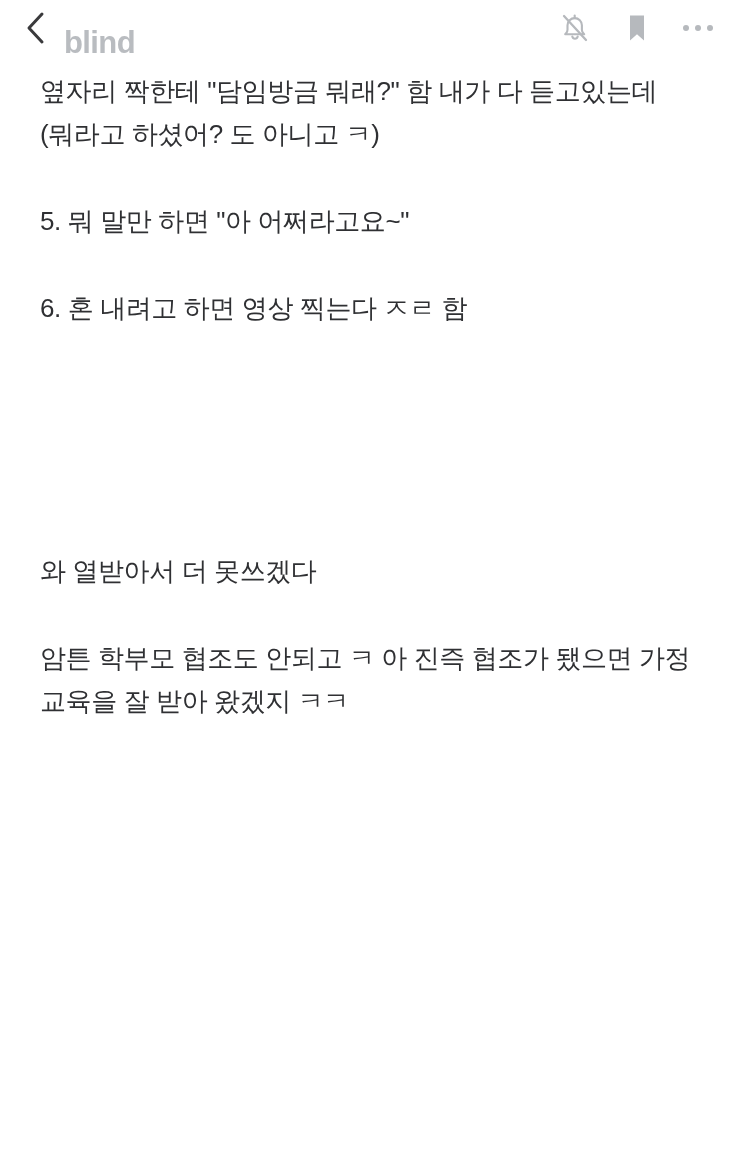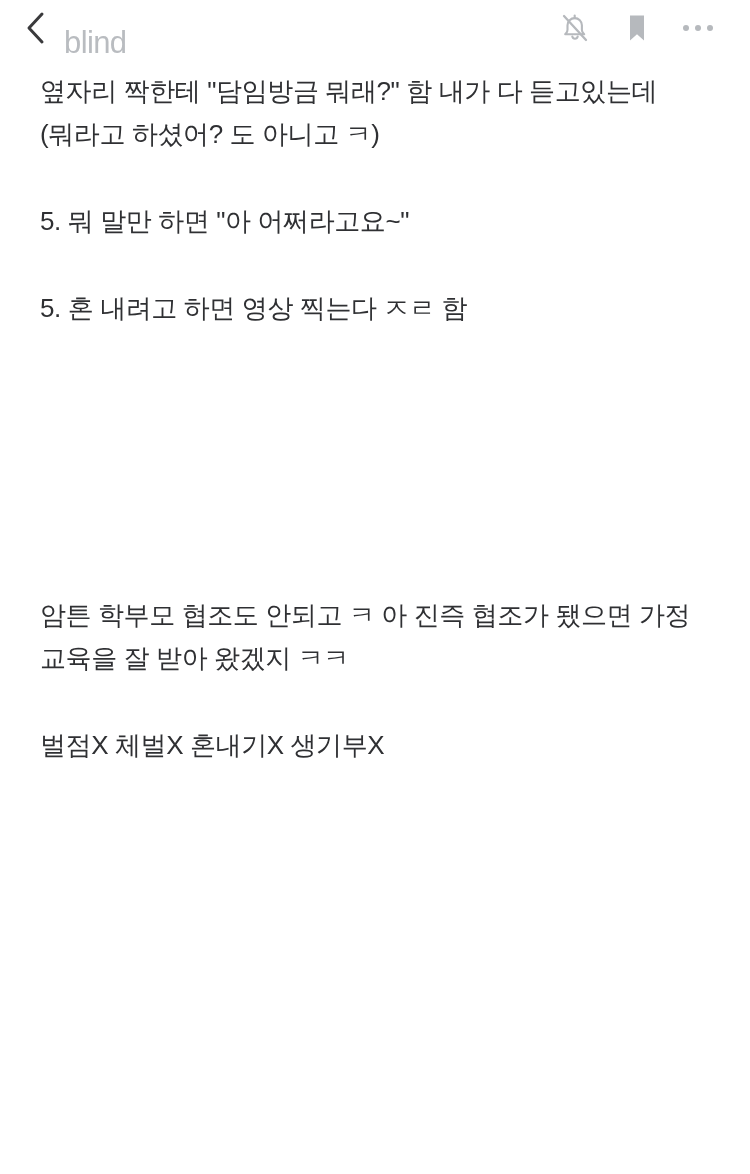--- a/index.html
+++ b/index.html
@@ -35,21 +35,21 @@
     width: 34px;
     height: 40px;
     display: flex;
     align-items: center;
     justify-content: flex-start;
     cursor: pointer;
   }
   .back-btn svg { display: block; }
   .brand {
     font-size: 31px;
-    font-weight: normal;
+    font-weight: bold;
     color: #b9bcc0;
     letter-spacing: -0.6px;
     margin-left: 6px;
     line-height: 1;
     user-select: none;
     margin-top: 28px;
   }
   .spacer { flex: 1 1 auto; }
   .top-action {
     width: 62px;
@@ -137,28 +137,28 @@
   </div>
 
   <div class="post-body">
     <p class="para">옆자리 짝한테 "담임방금 뭐래?" 함 내가 다 듣고있는데
 (뭐라고 하셨어? 도 아니고 ㅋ)</p>
     <div class="gap-md"></div>
 
     <p class="para">5. 뭐 말만 하면 "아 어쩌라고요~"</p>
     <div class="gap-md"></div>
 
-    <p class="para">5. 혼 내려고 하면 영상 찍는다 ㅈㄹ 함</p>
+    <p class="para">6. 혼 내려고 하면 영상 찍는다 ㅈㄹ 함</p>
     <div class="gap-xl"></div>
 
     <div class="gap-md"></div>
 
     <div class="gap-xl"></div>
 
+    <p class="para">와 열받아서 더 못쓰겠다</p>
     <div class="gap-md"></div>
 
     <p class="para">암튼 학부모 협조도 안되고 ㅋ 아 진즉 협조가 됐으면 가정교육을 잘 받아 왔겠지 ㅋㅋ</p>
     <div class="gap-md"></div>
 
-    <p class="para">벌점X 체벌X 혼내기X 생기부X</p>
   </div>
 
 </div>
 
 </body></html>

